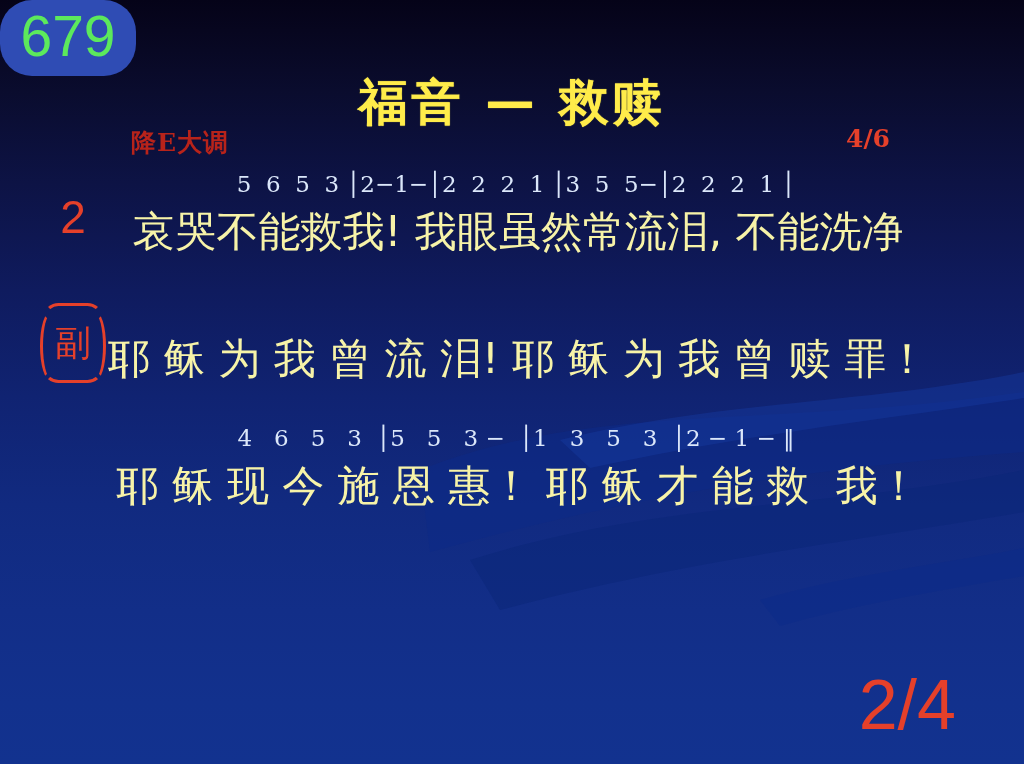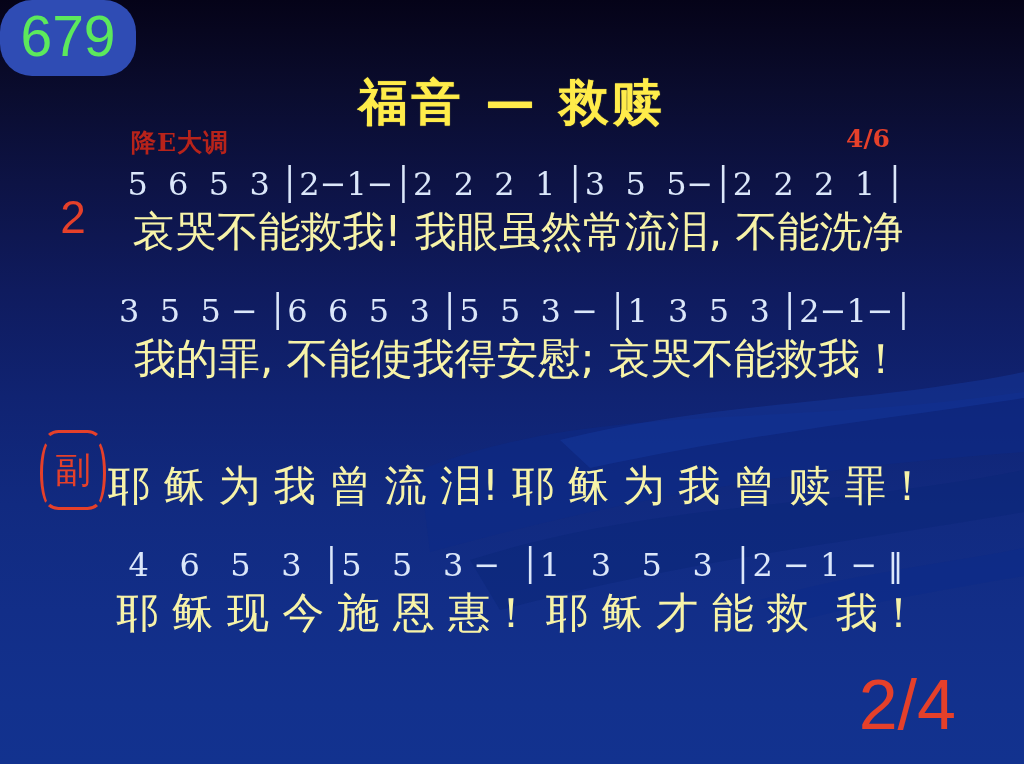--- a/index.html
+++ b/index.html
@@ -162,21 +162,21 @@
   }
 
   .notes-row {
     position: absolute;
     left: 8px;
     right: 0;
     top: 0;
     height: 48px;
     color: #dbe7fa;
     font-family: "DejaVu Serif", serif;
-    font-size: 32px;
+    font-size: 23px;
     display: flex;
     align-items: center;
     justify-content: center;
     white-space: pre;
     letter-spacing: 0px;
   }
   .lyric-row {
     position: absolute;
     left: 0;
     right: 0;
@@ -227,24 +227,20 @@
   <div id="time-signature">4/6</div>
 
   <div id="music-body">
 
     <div class="stanza">
       <div class="marker">2</div>
       <div class="notes-row">5  6  5  3 │2−1−│2  2  2  1 │3  5  5−│2  2  2  1 │</div>
       <div class="lyric-row">哀哭不能救我! 我眼虽然常流泪, 不能洗净</div>
     </div>
 
-    <div class="stanza">
-      <div class="notes-row">3  5  5 − │6  6  5  3 │5  5  3 − │1  3  5  3 │2−1−│</div>
-      <div class="lyric-row">我的罪, 不能使我得安慰; 哀哭不能救我！</div>
-    </div>
 
     <div class="stanza">
       <div class="marker chorus">
         <span class="arc top"></span>
         <span class="side l"></span>
         <span class="side r"></span>
         <span class="arc bot"></span>
         <span>副</span>
       </div>
       <div class="lyric-row">耶 稣 为 我 曾 流 泪! 耶 稣 为 我 曾 赎 罪！</div>

